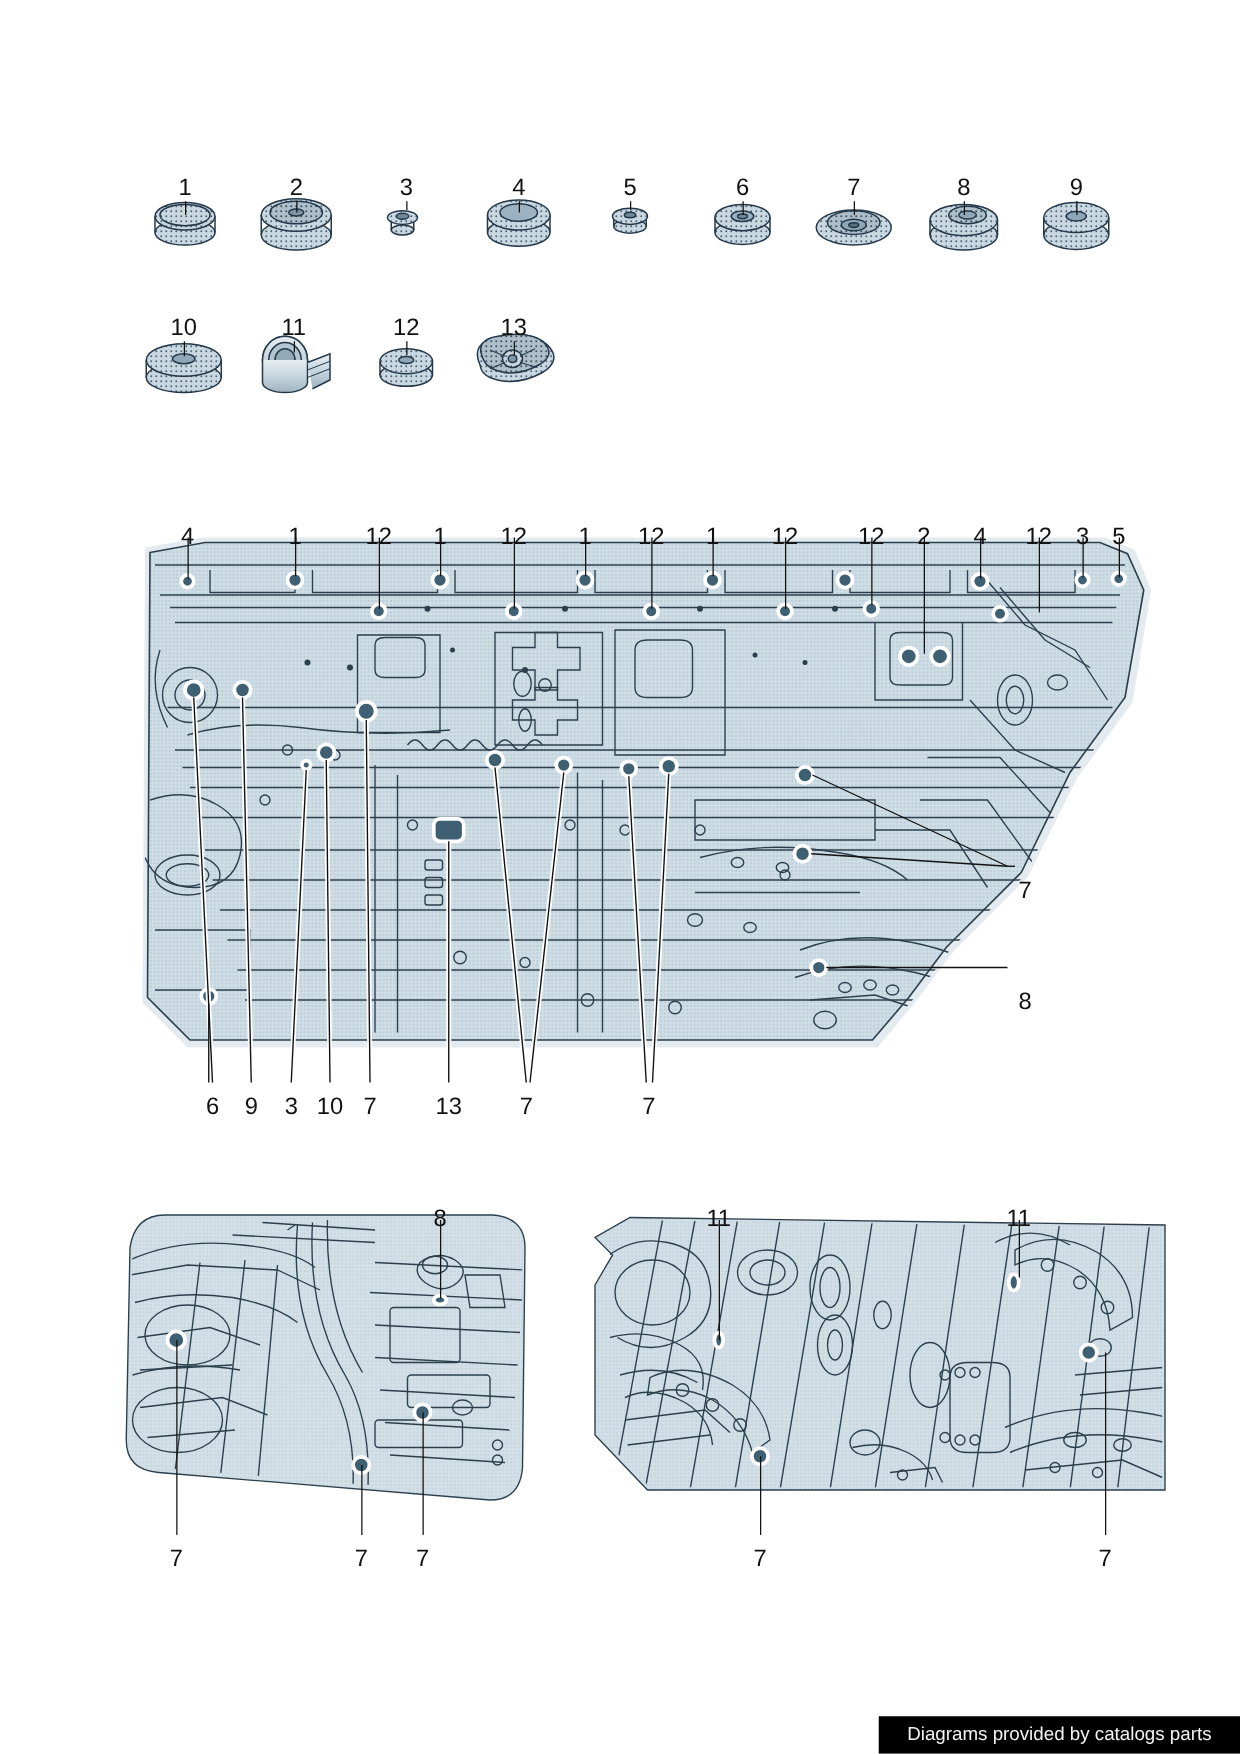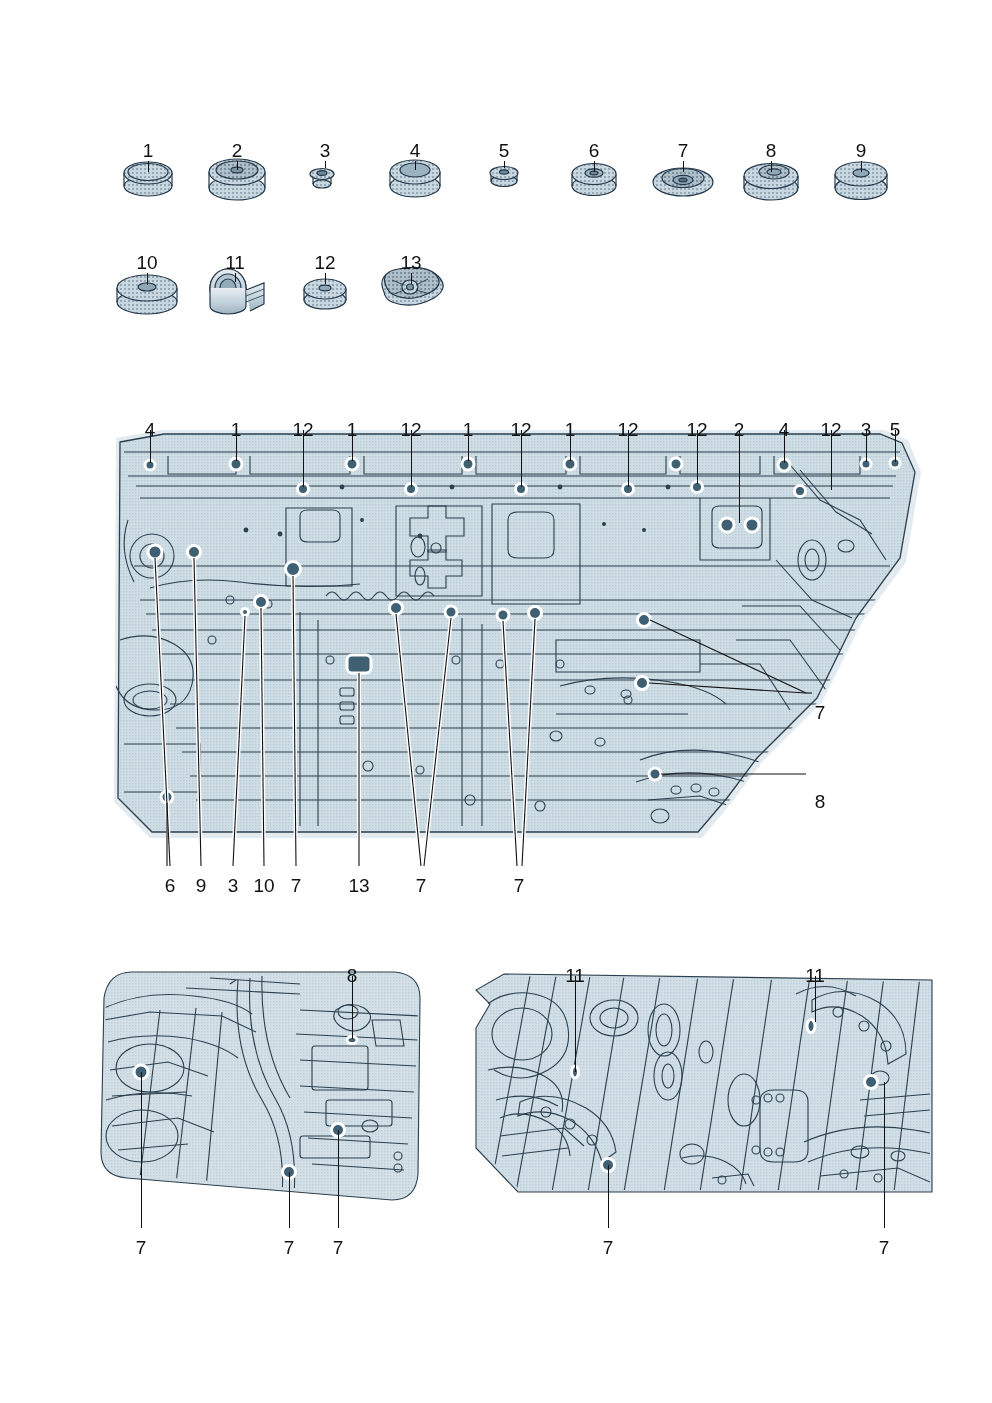--- a/index.html
+++ b/index.html
@@ -617,14 +617,15 @@
       <div class="num c" style="left: 575px; top: 966px;">11</div>
       <div class="lead" style="left: 575px; top: 976px; height: 96px;"></div>
       <div class="num c" style="left: 815px; top: 966px;">11</div>
       <div class="lead" style="left: 815px; top: 976px; height: 46px;"></div>
       <div class="num c" style="left: 608px; top: 1238px;">7</div>
       <div class="lead" style="left: 608px; top: 1165px; height: 63px;"></div>
       <div class="num c" style="left: 884px; top: 1238px;">7</div>
       <div class="lead" style="left: 884px; top: 1082px; height: 146px;"></div>
     </div>
 
+  <div id="banner">Diagrams provided by catalogs parts</div>
 
 </div>
 
 </body></html>

